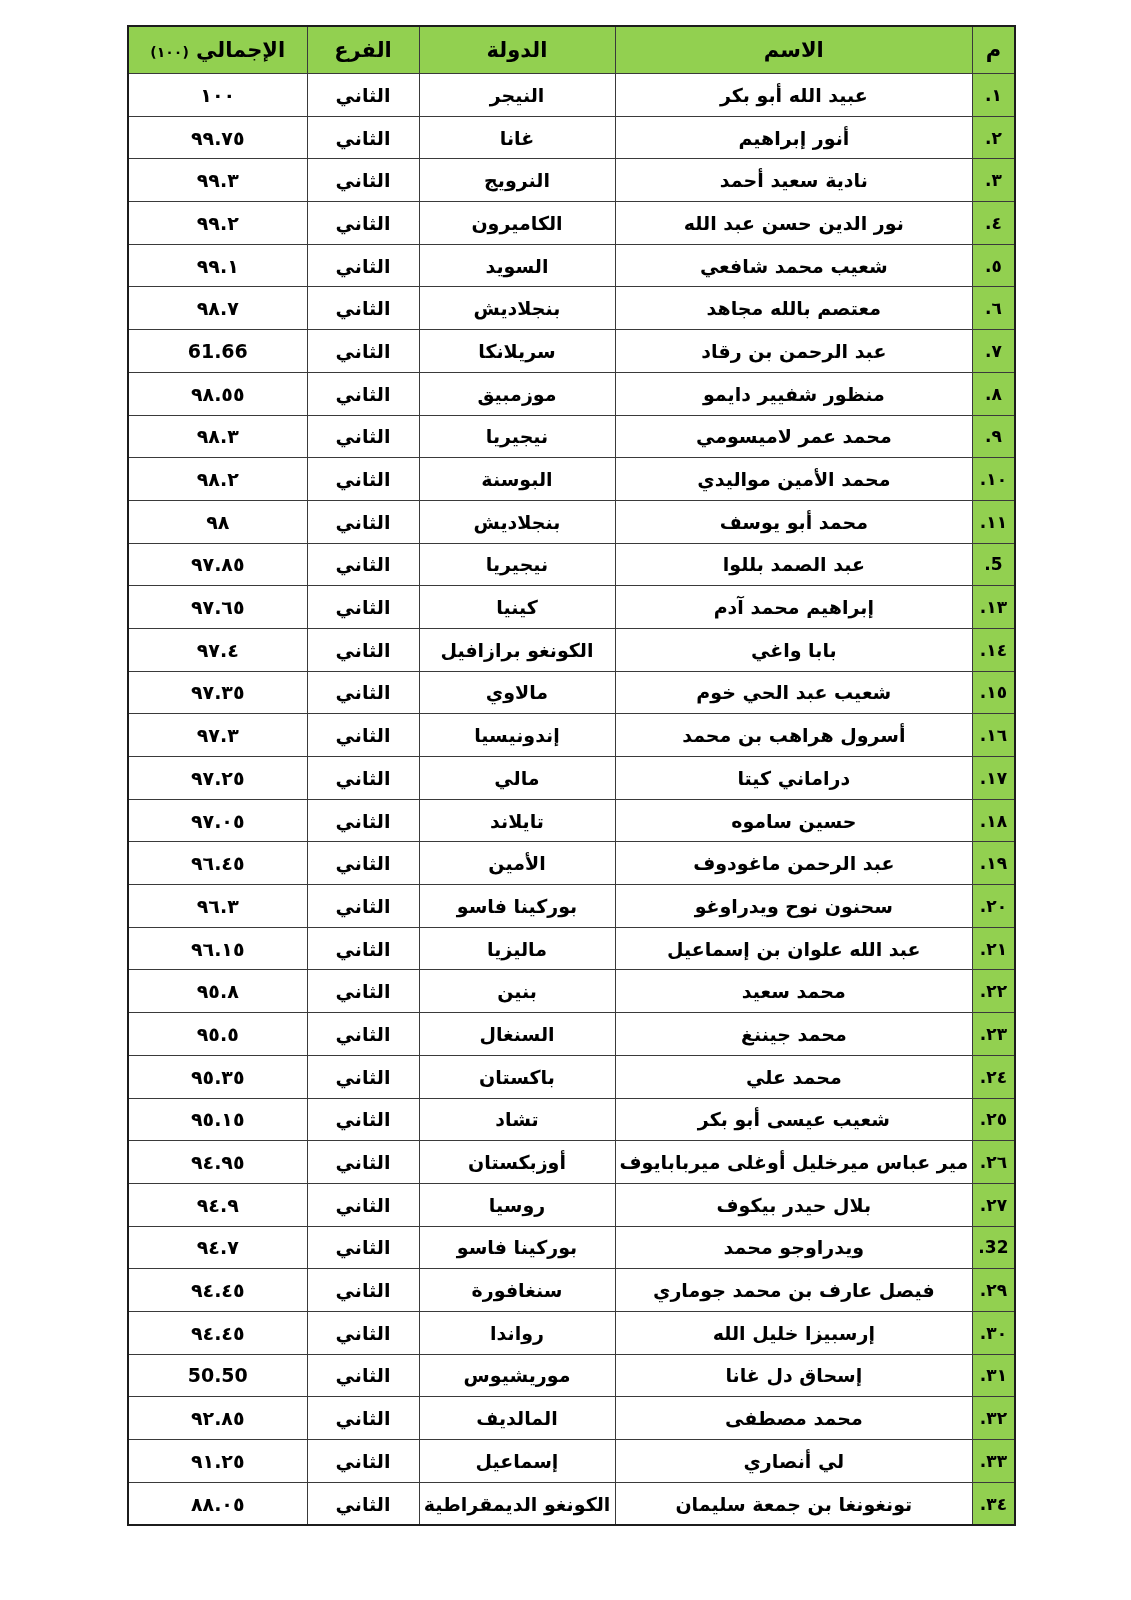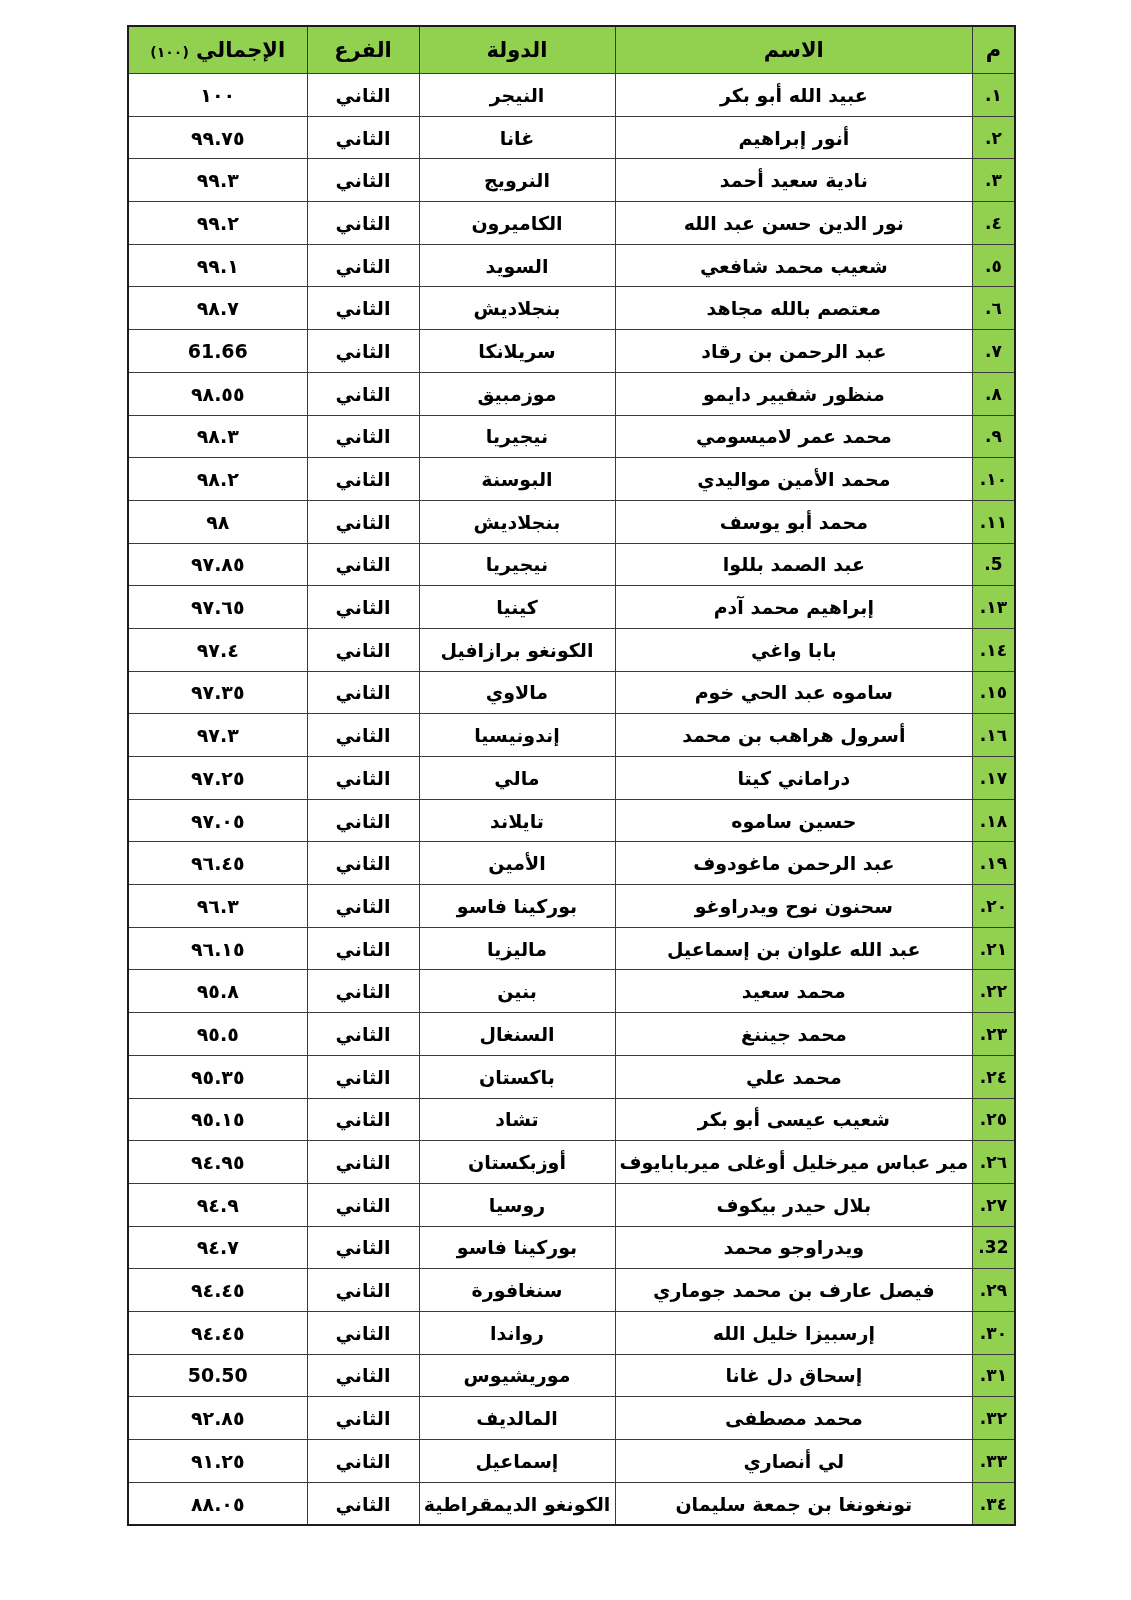--- a/index.html
+++ b/index.html
@@ -181,21 +181,21 @@
   </tr>
           <tr>
     <td class="c-num">١٤.</td>
     <td class="c-name">بابا واغي</td>
     <td class="c-country">الكونغو برازافيل</td>
     <td class="c-branch">الثاني</td>
     <td class="c-total">٩٧.٤</td>
   </tr>
           <tr>
     <td class="c-num">١٥.</td>
-    <td class="c-name">ساموه عبد الحي خوم</td>
+    <td class="c-name">شعيب عبد الحي خوم</td>
     <td class="c-country">مالاوي</td>
     <td class="c-branch">الثاني</td>
     <td class="c-total">٩٧.٣٥</td>
   </tr>
           <tr>
     <td class="c-num">١٦.</td>
     <td class="c-name">أسرول هراهب بن محمد</td>
     <td class="c-country">إندونيسيا</td>
     <td class="c-branch">الثاني</td>
     <td class="c-total">٩٧.٣</td>

